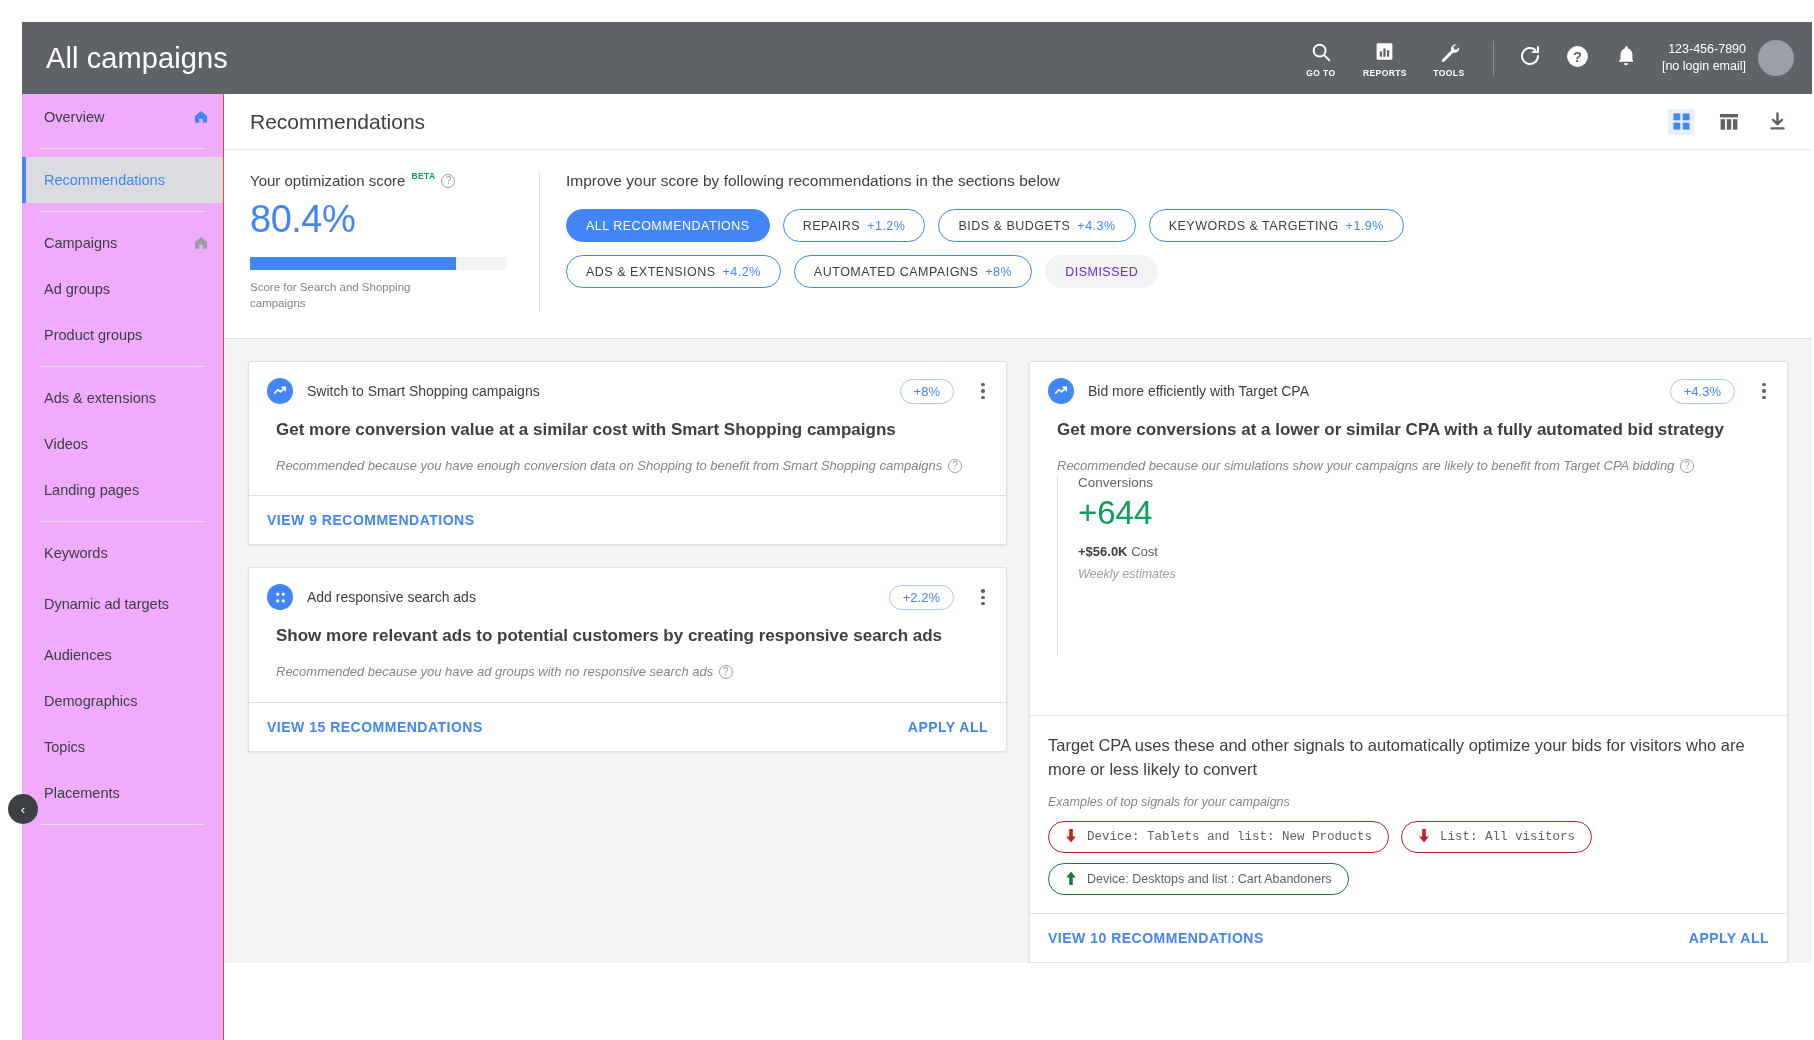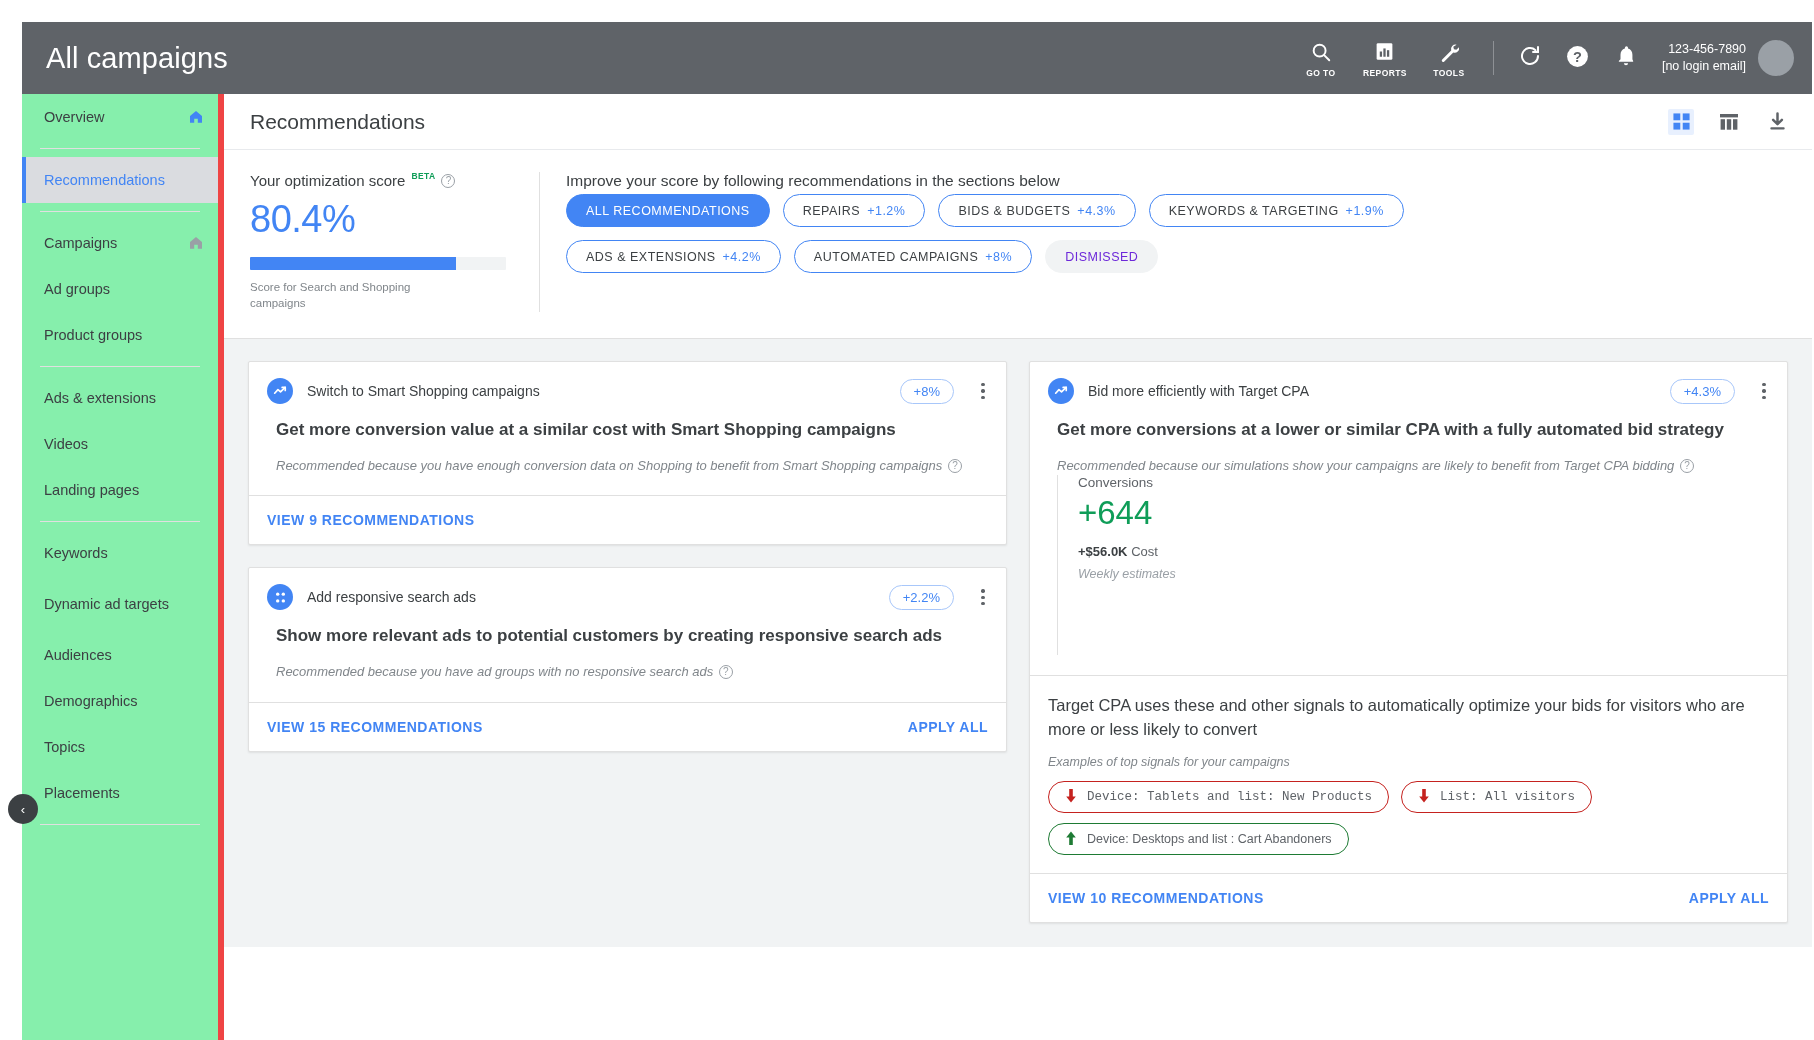--- a/index.html
+++ b/index.html
@@ -43,22 +43,22 @@
   }
   .avatar {
     width:36px; height:36px; border-radius:50%; background:#9aa0a6; cursor:pointer;
   }
 
   
   .body-area { position:absolute; left:0; top:72px; width:1790px; height:946px; display:flex; }
 
   
   .sidebar {
-    width:202px; height:946px; background:#86efac;
-    border-right:6px solid #ef4444; position:relative; flex:0 0 202px;
+    width:202px; height:946px; background:#f0abfc;
+    border-right:1px solid #ef4444; position:relative; flex:0 0 202px;
   }
   .nav-item {
     height:46px; display:flex; align-items:center; padding:0 14px 0 22px;
     font-size:14.5px; color:#3c4043; cursor:pointer; position:relative;
   }
   .nav-item.tall { height:56px; align-items:center; }
   .nav-item .nav-label { flex:1; line-height:1.25; }
   .nav-item.active {
     background:#dadce0; color:#4285f4;
   }
@@ -97,21 +97,21 @@
   .qmark {
     width:14px; height:14px; border-radius:50%; border:1.3px solid #9aa0a6; color:#9aa0a6;
     font-size:10px; line-height:11px; text-align:center; display:inline-block; cursor:pointer;
   }
   .score-value { font-size:38px; color:#4285f4; font-weight:400; margin-top:10px; line-height:1.1; letter-spacing:-.5px; }
   .score-bar { margin-top:16px; width:256px; height:13px; background:#f1f3f4; border-radius:1px; overflow:hidden; }
   .score-bar-fill { height:100%; background:#4285f4; }
   .score-caption { margin-top:9px; font-size:11.5px; color:#80868b; line-height:1.45; max-width:210px; }
 
   .score-right { flex:1; padding-left:26px; }
-  .improve-text { font-size:15.5px; color:#3c4043; margin-bottom:4px; }
+  .improve-text { font-size:15.5px; color:#3c4043; margin-bottom:19px; }
   .chip-rows { display:flex; flex-direction:column; gap:13px; }
   .chip-row { display:flex; gap:13px; flex-wrap:nowrap; }
   .chip {
     display:inline-flex; align-items:center; gap:7px; height:33px; padding:0 19px;
     border-radius:17px; border:1.3px solid #4285f4; color:#3c4043;
     font-size:12.5px; letter-spacing:.5px; cursor:pointer; white-space:nowrap; background:#fff;
   }
   .chip .pct { color:#4285f4; font-size:12.5px; }
   .chip.primary { background:#4285f4; border-color:#4285f4; color:#fff; }
   .chip.muted { background:#f1f3f4; border-color:#f1f3f4; color:#6d28d9; }
@@ -151,21 +151,21 @@
   .card-reason .qmark { font-style:normal; vertical-align:middle; margin-left:2px; }
 
   .metric-col { width:180px; flex:0 0 180px; border-left:1px solid #e0e0e0; padding-left:20px; }
   .metric-name { font-size:13.5px; color:#5f6368; }
   .metric-value { font-size:33px; color:#0f9d58; line-height:1.25; margin-top:2px; font-weight:400; }
   .metric-sub { font-size:13px; color:#5f6368; margin-top:10px; }
   .metric-sub b { color:#3c4043; font-weight:700; }
   .metric-note { font-size:12.5px; color:#9aa0a6; font-style:italic; margin-top:8px; }
 
   .card-section {
-    border-top:1px solid #e0e0e0; padding:18px 18px 18px 18px;
+    border-top:1px solid #e0e0e0; padding:18px 18px 18px 18px;margin-top:40px;
   }
   .section-title { font-size:16.5px; color:#3c4043; line-height:1.42; }
   .section-sub { font-size:12.5px; font-style:italic; color:#80868b; margin-top:14px; }
   .signal-rows { display:flex; flex-direction:column; gap:10px; margin-top:12px; }
   .signal-row { display:flex; gap:12px; flex-wrap:wrap; }
   .signal-chip {
     display:inline-flex; align-items:center; gap:10px; height:32px; padding:0 16px;
     border-radius:17px; font-size:12.5px; color:#5f6368; background:#fff; white-space:nowrap; cursor:pointer;
   }
   .signal-chip.down { border:1.4px solid #c5221f;font-family:Liberation Mono, monospace; }

